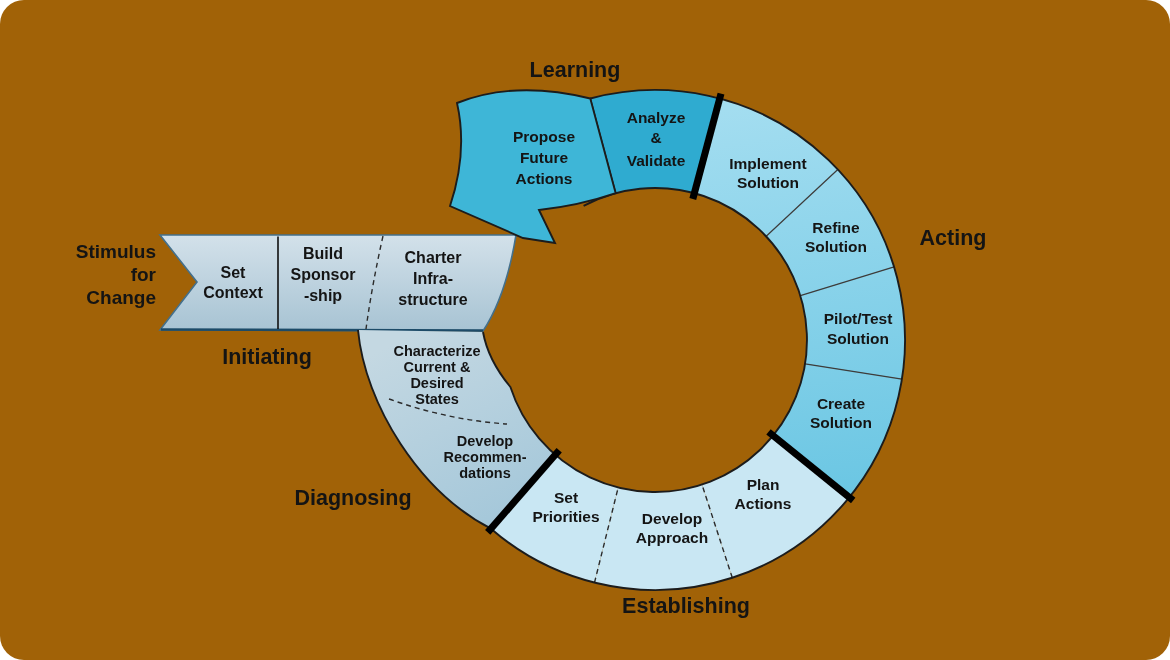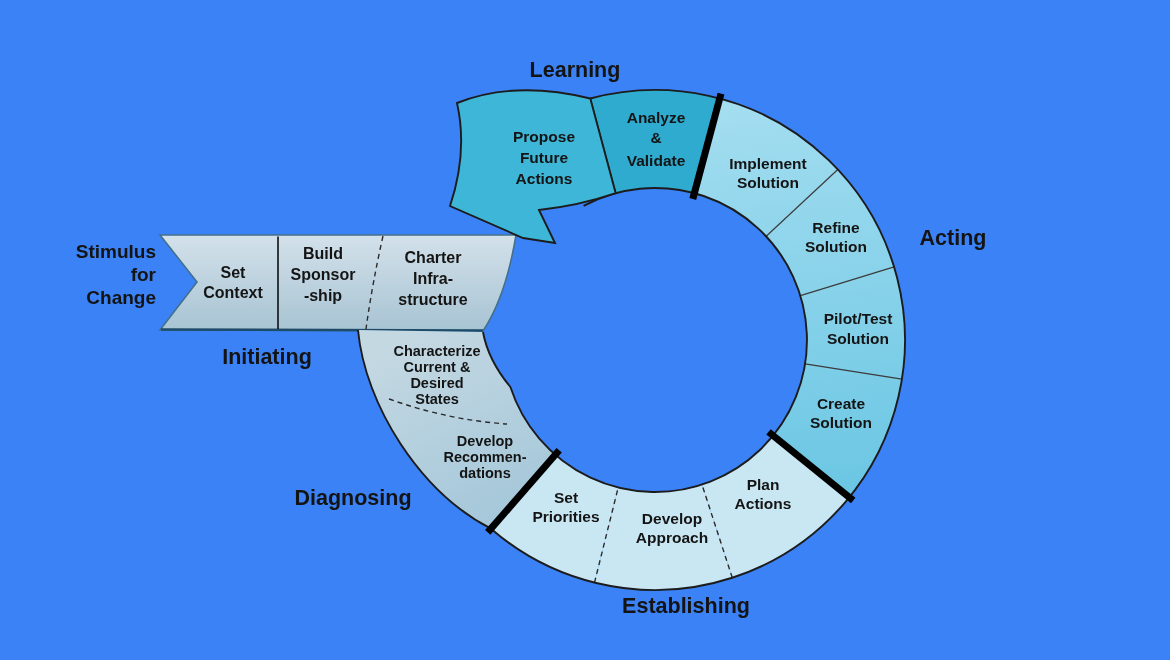--- a/index.html
+++ b/index.html
@@ -1,16 +1,16 @@
 <!DOCTYPE html>
 <html><head>
 <meta charset="utf-8">
 <style>
   html,body{margin:0;padding:0;background:#ffffff;}
-  #stage{position:relative;width:1170px;height:660px;background:#3b82f6;overflow:hidden;}
+  #stage{position:relative;width:1170px;height:660px;background:#a16207;overflow:hidden;border-radius:24px;}
   svg{display:block;}
   .seg{stroke:none;}
   .thin{fill:none;stroke:#2b2b2b;stroke-width:1.4;}
   .thin-lt{fill:none;stroke:#3c3c3c;stroke-width:1.2;}
   .dash{stroke-dasharray:5 4;}
   .thick{fill:none;stroke:#000000;stroke-width:7;}
   .outline{fill:none;stroke:#1c1c1c;stroke-width:1.9;}
   .banner-stroke{fill:url(#gradBanner);stroke:#44708c;stroke-width:1.6;}
   .banner-accent{fill:none;stroke:#1d4b68;stroke-width:2.6;}
   text{font-family:"Liberation Sans","DejaVu Sans",sans-serif;font-weight:bold;fill:#141414;text-anchor:middle;}

